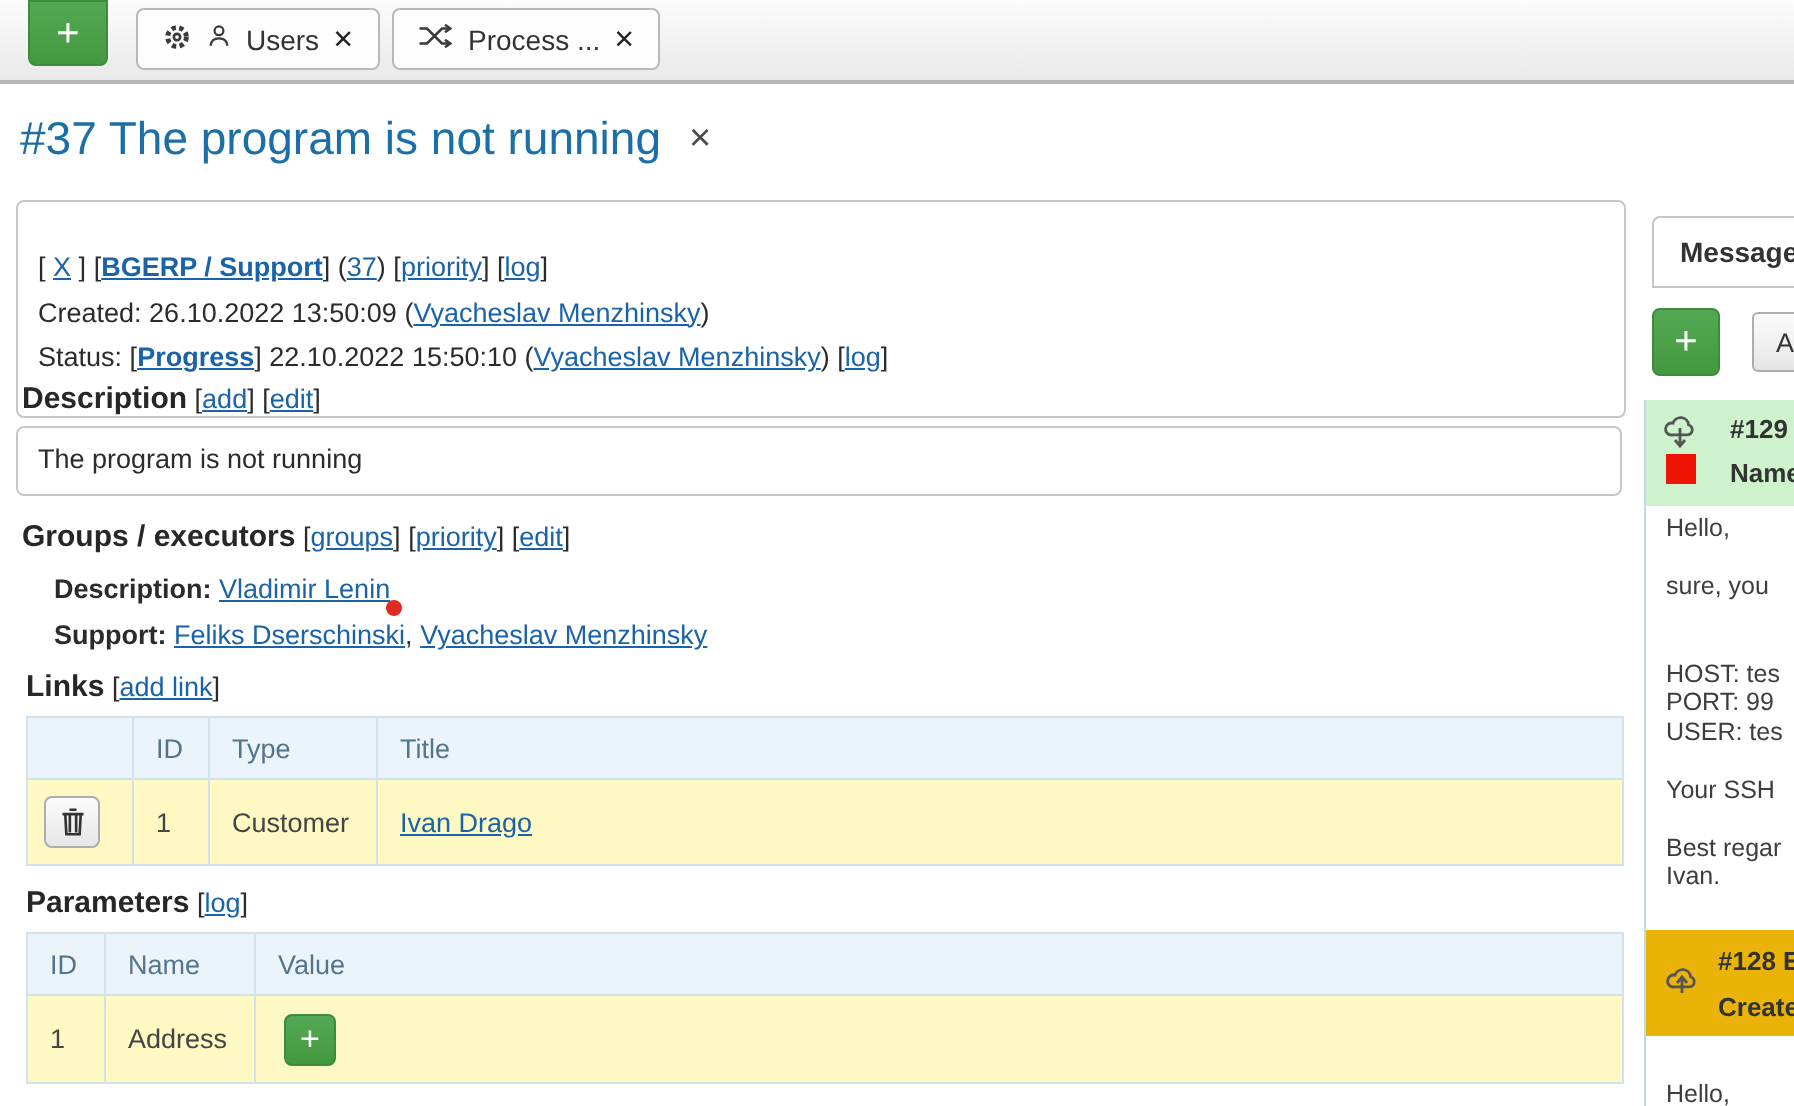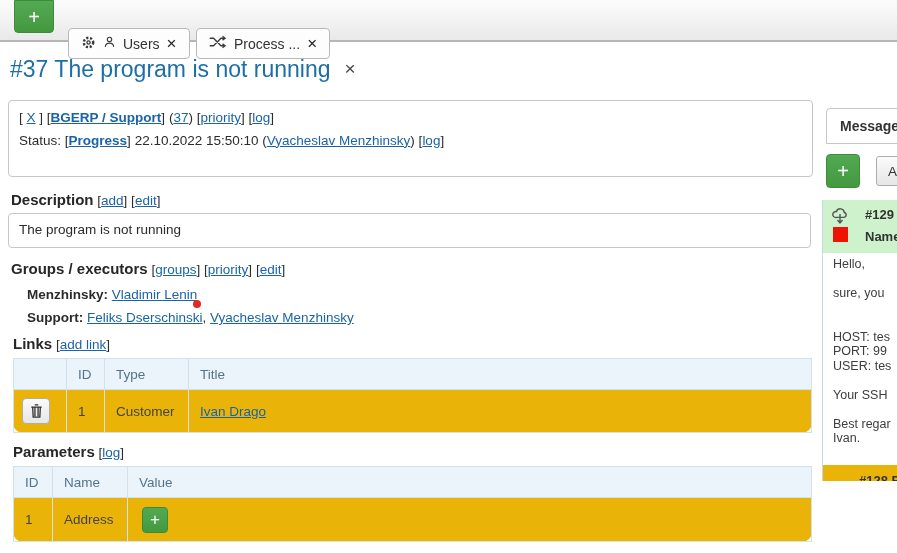--- a/index.html
+++ b/index.html
@@ -8,67 +8,67 @@
   .abs{position:absolute;}
 
   
   .tabbar{position:absolute;left:0;top:0;width:897px;height:40px;
           background:linear-gradient(#fcfcfc,#e9e9e9);border-bottom:2px solid #b6b6b6;}
   .btn-green{display:flex;align-items:center;justify-content:center;
              background:linear-gradient(#53a953,#44993f);border:1px solid #3c8c3c;border-radius:4px;
              color:#fff;cursor:pointer;}
   .newtab{left:14px;top:0;width:40px;height:33px;border-radius:0 0 4px 4px;font-size:20px;line-height:1;}
   .tab{position:absolute;top:4px;height:31px;display:flex;align-items:center;gap:7px;padding:0 12px;
-       background:#fdfdfd;border:1px solid #b9b9b9;border-radius:4px;box-sizing:border-box;margin-top:24px;}
+       background:#fdfdfd;border:1px solid #b9b9b9;border-radius:4px;box-sizing:border-box;}
   .tab-label{font-size:14px;color:#333;}
   .tab-x{font-size:17px;color:#222;line-height:1;cursor:pointer;}
   .icon-svg{display:inline-block;}
 
   
   .page-title{left:10px;top:56px;font-size:23px;font-weight:400;color:#1c6fa6;white-space:nowrap;}
   .title-x{color:#4a4a4a;font-size:19px;margin-left:14px;vertical-align:2px;cursor:pointer;}
 
   
   .info-box{left:8px;top:100px;width:783px;height:63px;border:1px solid #c7c7c7;border-radius:4px;
-            padding:6px 10px;line-height:22.5px;background:#fff;}
+            padding:22px 10px;line-height:22.5px;background:#fff;}
   .desc-box{left:8px;top:213px;width:781px;height:17px;border:1px solid #c7c7c7;border-radius:4px;
             padding:8px 10px;background:#fff;}
 
   a.lnk{color:#1a63a8;text-decoration:underline;cursor:pointer;}
   .b{font-weight:bold;}
   .dark{color:#2b2b2b;}
   .bk::before{content:"[";color:#2b2b2b;} .bk::after{content:"]";color:#2b2b2b;}
   .bksp::before{content:"[ ";color:#2b2b2b;} .bksp::after{content:" ]";color:#2b2b2b;}
   .pr::before{content:"(";color:#2b2b2b;} .pr::after{content:")";color:#2b2b2b;}
 
   h2{margin:0;font-size:15px;font-weight:bold;color:#272727;display:inline;}
   .hline{white-space:nowrap;}
   .hline .bk{font-weight:normal;font-size:13.5px;}
 
   .exec-lines{line-height:23px;}
   .red-dot{left:193px;top:300px;width:8px;height:8px;border-radius:50%;background:#e02a22;}
 
   
-  .tblwrap{background:#eab308;border-radius:10px;}
+  .tblwrap{background:#fef9c3;}
   table.grid{border-collapse:collapse;width:100%;table-layout:fixed;}
   table.grid th{height:30px;text-align:left;font-weight:normal;color:#54748c;
                 padding:0 0 0 11px;border:1px solid #d2e2ec;}
   table.grid td{padding:0 0 0 11px;border:1px solid #d2e2ec;color:#444;}
   .btn-gray{display:inline-flex;align-items:center;justify-content:center;
             background:linear-gradient(#fbfbfb,#e6e6e6);border:1px solid #adadad;border-radius:4px;cursor:pointer;}
   .trash-btn{width:28px;height:26px;}
   .cell-plus{width:26px;height:26px;font-size:17px;margin:4px 0 4px 3px;border-radius:4px;}
 
   
   .msg-tab{left:826px;top:108px;width:100px;height:36px;box-sizing:border-box;border:1px solid #c6c6c6;
            border-radius:4px 4px 0 0;background:#fff;display:flex;align-items:center;padding-left:13px;
            font-weight:bold;font-size:14px;color:#333;white-space:nowrap;}
   .msg-add{left:826px;top:154px;width:34px;height:34px;font-size:20px;}
   .msg-filter{left:876px;top:156px;height:30px;padding:0 11px;font-size:13.5px;color:#333;border-radius:3px;}
-  .msg-list{left:822px;top:200px;width:75px;height:281px;border-left:1px solid #c2d8e4;overflow:hidden;}
+  .msg-list{left:822px;top:200px;width:75px;height:353px;border-left:1px solid #c2d8e4;overflow:hidden;}
   .msg-head{position:absolute;left:0;width:75px;height:53px;}
   .msg-head-id{position:absolute;left:42px;top:7px;font-weight:bold;font-size:13px;color:#333;white-space:nowrap;}
   .msg-head-meta{position:absolute;left:42px;top:29px;font-weight:bold;font-size:13px;color:#333;white-space:nowrap;}
   .msg-icon{position:absolute;left:7px;top:6px;}
   .red-sq{position:absolute;left:10px;top:27px;width:15px;height:15px;}
   .msg-body{position:absolute;left:10px;width:130px;font-size:12.5px;line-height:14.5px;color:#3d3d3d;white-space:pre;}
 </style>
 </head>
 <body>
 
@@ -110,20 +110,25 @@
 
   <div class="abs info-box">
     <div>
       <span class="bksp"><a class="lnk">X</a></span>
       <span class="bk"><a class="lnk b">BGERP / Support</a></span>
       <span class="pr"><a class="lnk">37</a></span>
       <span class="bk"><a class="lnk">priority</a></span>
       <span class="bk"><a class="lnk">log</a></span>
     </div>
     <div>
+      <span class="dark">Created:</span>
+      <span class="dark">26.10.2022 13:50:09</span>
+      <span class="pr"><a class="lnk">Vyacheslav Menzhinsky</a></span>
+    </div>
+    <div>
       <span class="dark">Status:</span>
       <span class="bk"><a class="lnk b">Progress</a></span>
       <span class="dark">22.10.2022 15:50:10</span>
       <span class="pr"><a class="lnk">Vyacheslav Menzhinsky</a></span>
       <span class="bk"><a class="lnk">log</a></span>
     </div>
   </div>
 
   <div class="abs hline" style="left:11px;top:191px;">
     <h2>Description</h2>
@@ -135,21 +140,21 @@
   </div>
 
   <div class="abs hline" style="left:11px;top:260px;">
     <h2>Groups / executors</h2>
     <span class="bk"><a class="lnk">groups</a></span>
     <span class="bk"><a class="lnk">priority</a></span>
     <span class="bk"><a class="lnk">edit</a></span>
   </div>
   <div class="abs exec-lines" style="left:27px;top:283px;">
     <div>
-      <span class="b dark">Menzhinsky:</span>
+      <span class="b dark">Description:</span>
       <a class="lnk">Vladimir Lenin</a>
     </div>
     <div>
       <span class="b dark">Support:</span>
       <a class="lnk">Feliks Dserschinski</a><span class="dark">,</span>
       <a class="lnk">Vyacheslav Menzhinsky</a>
     </div>
   </div>
   <span class="abs red-dot"></span>
 

